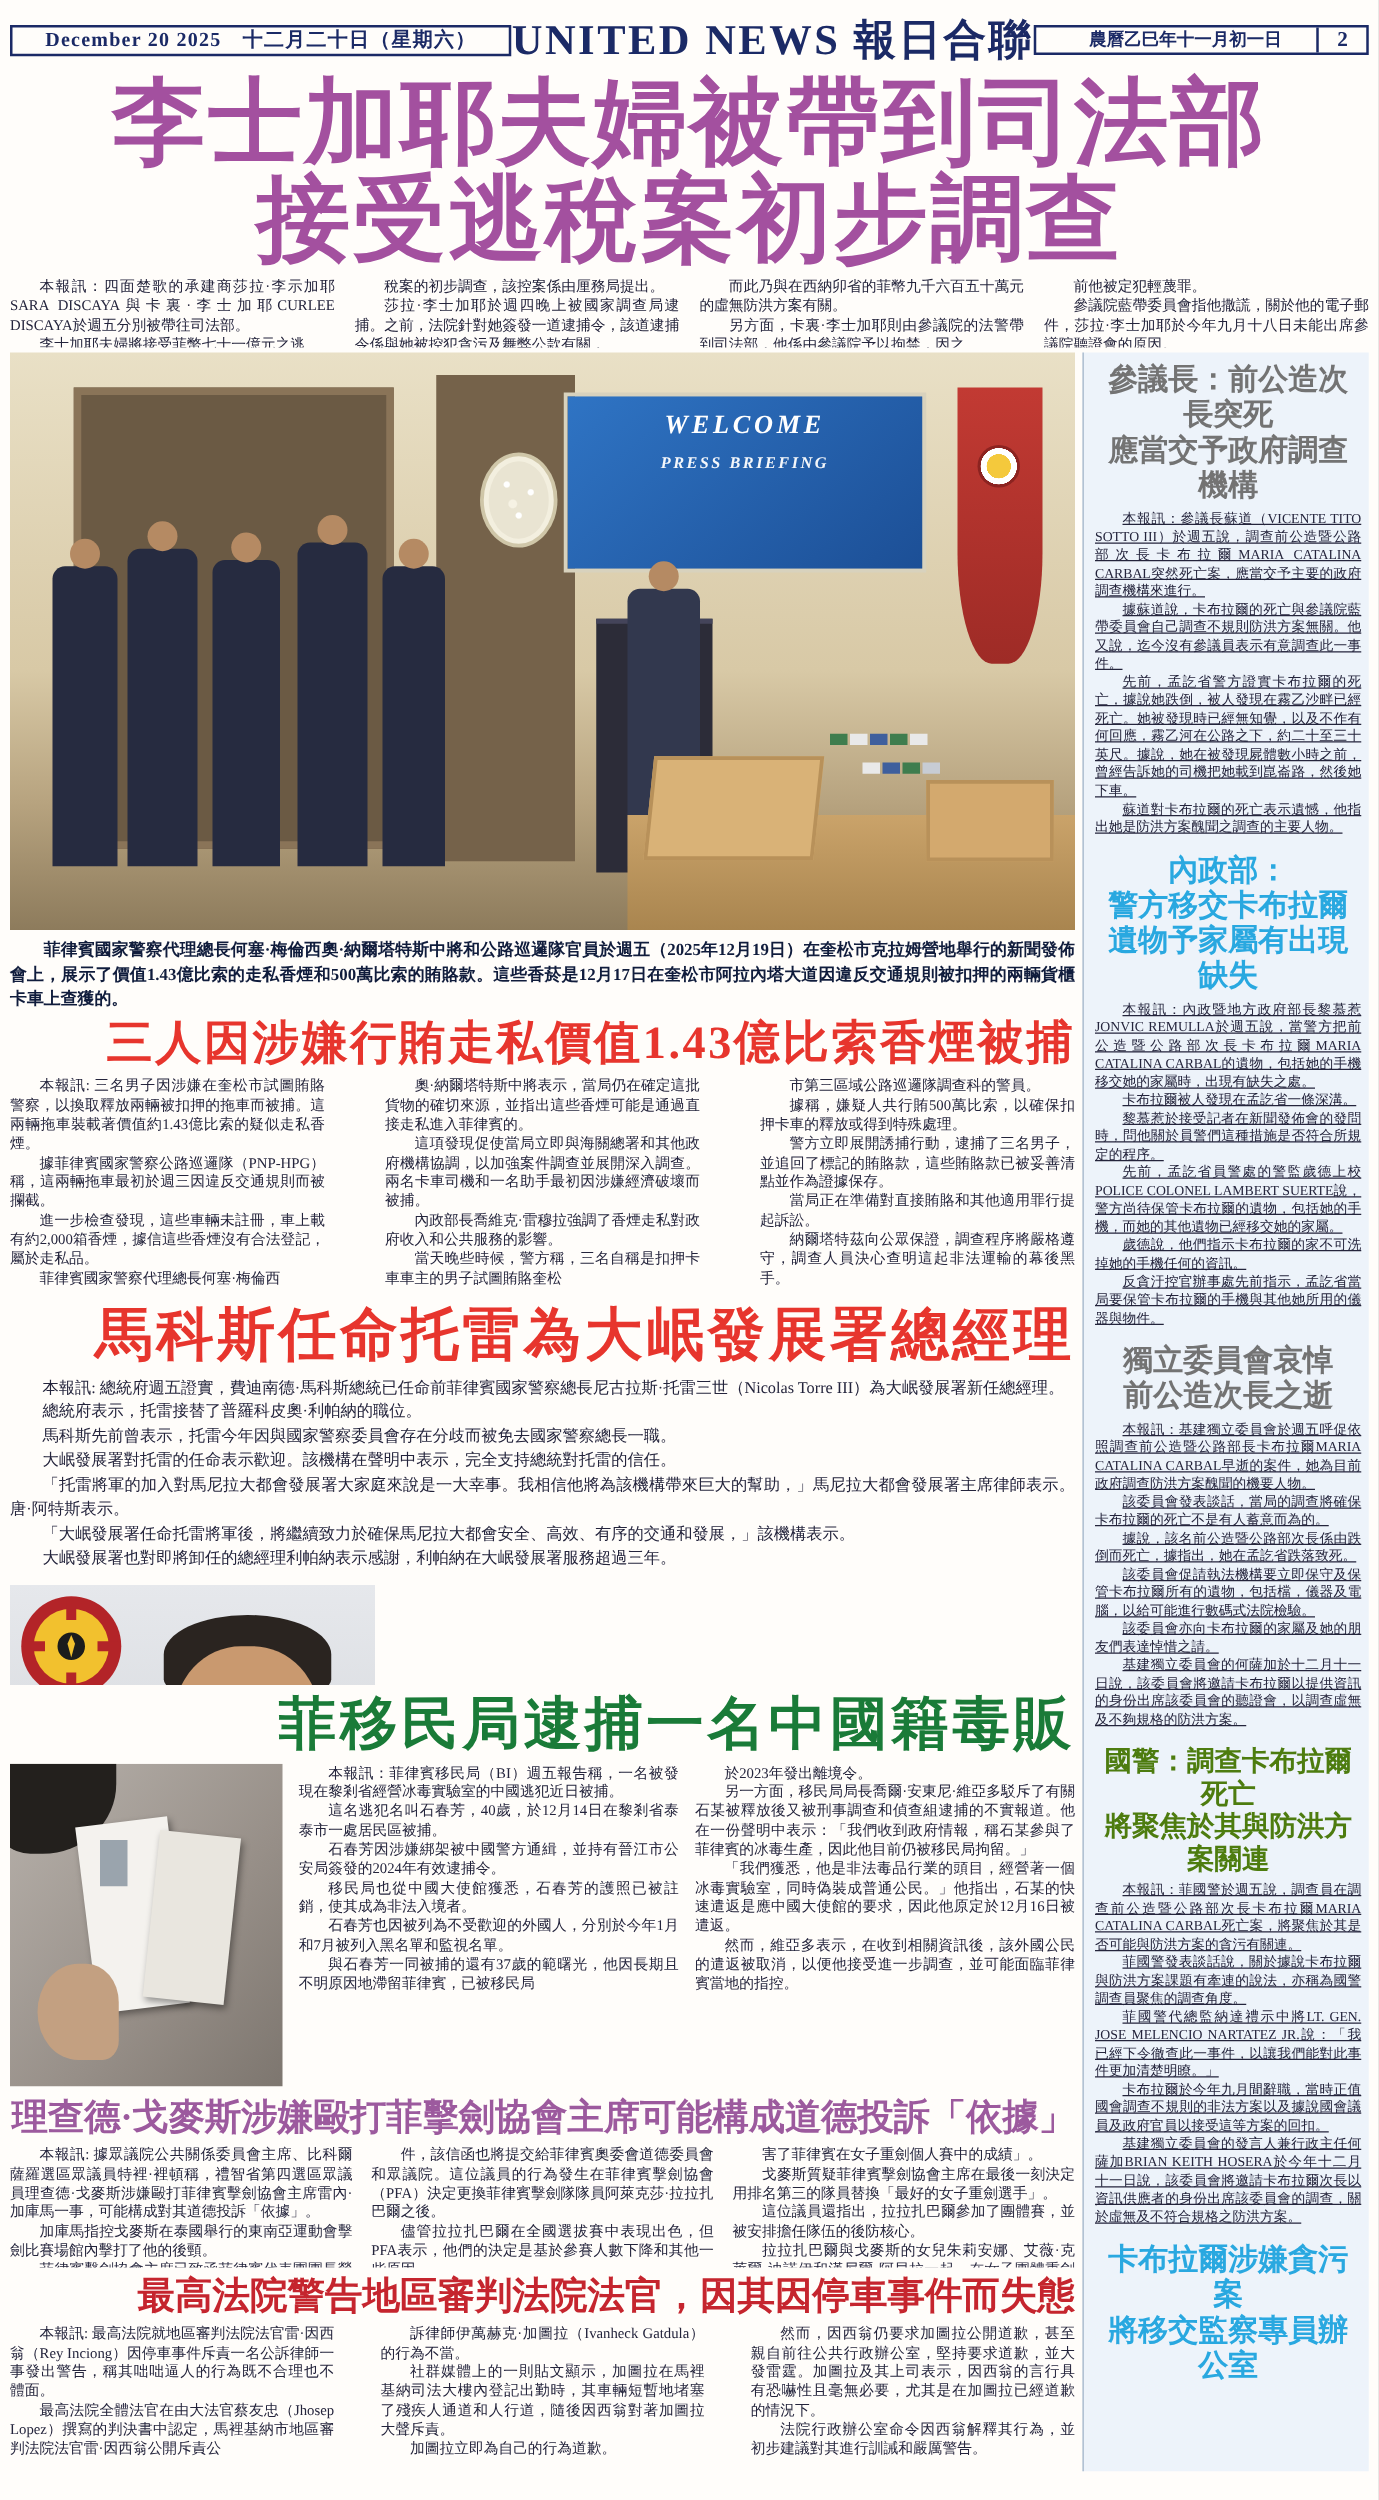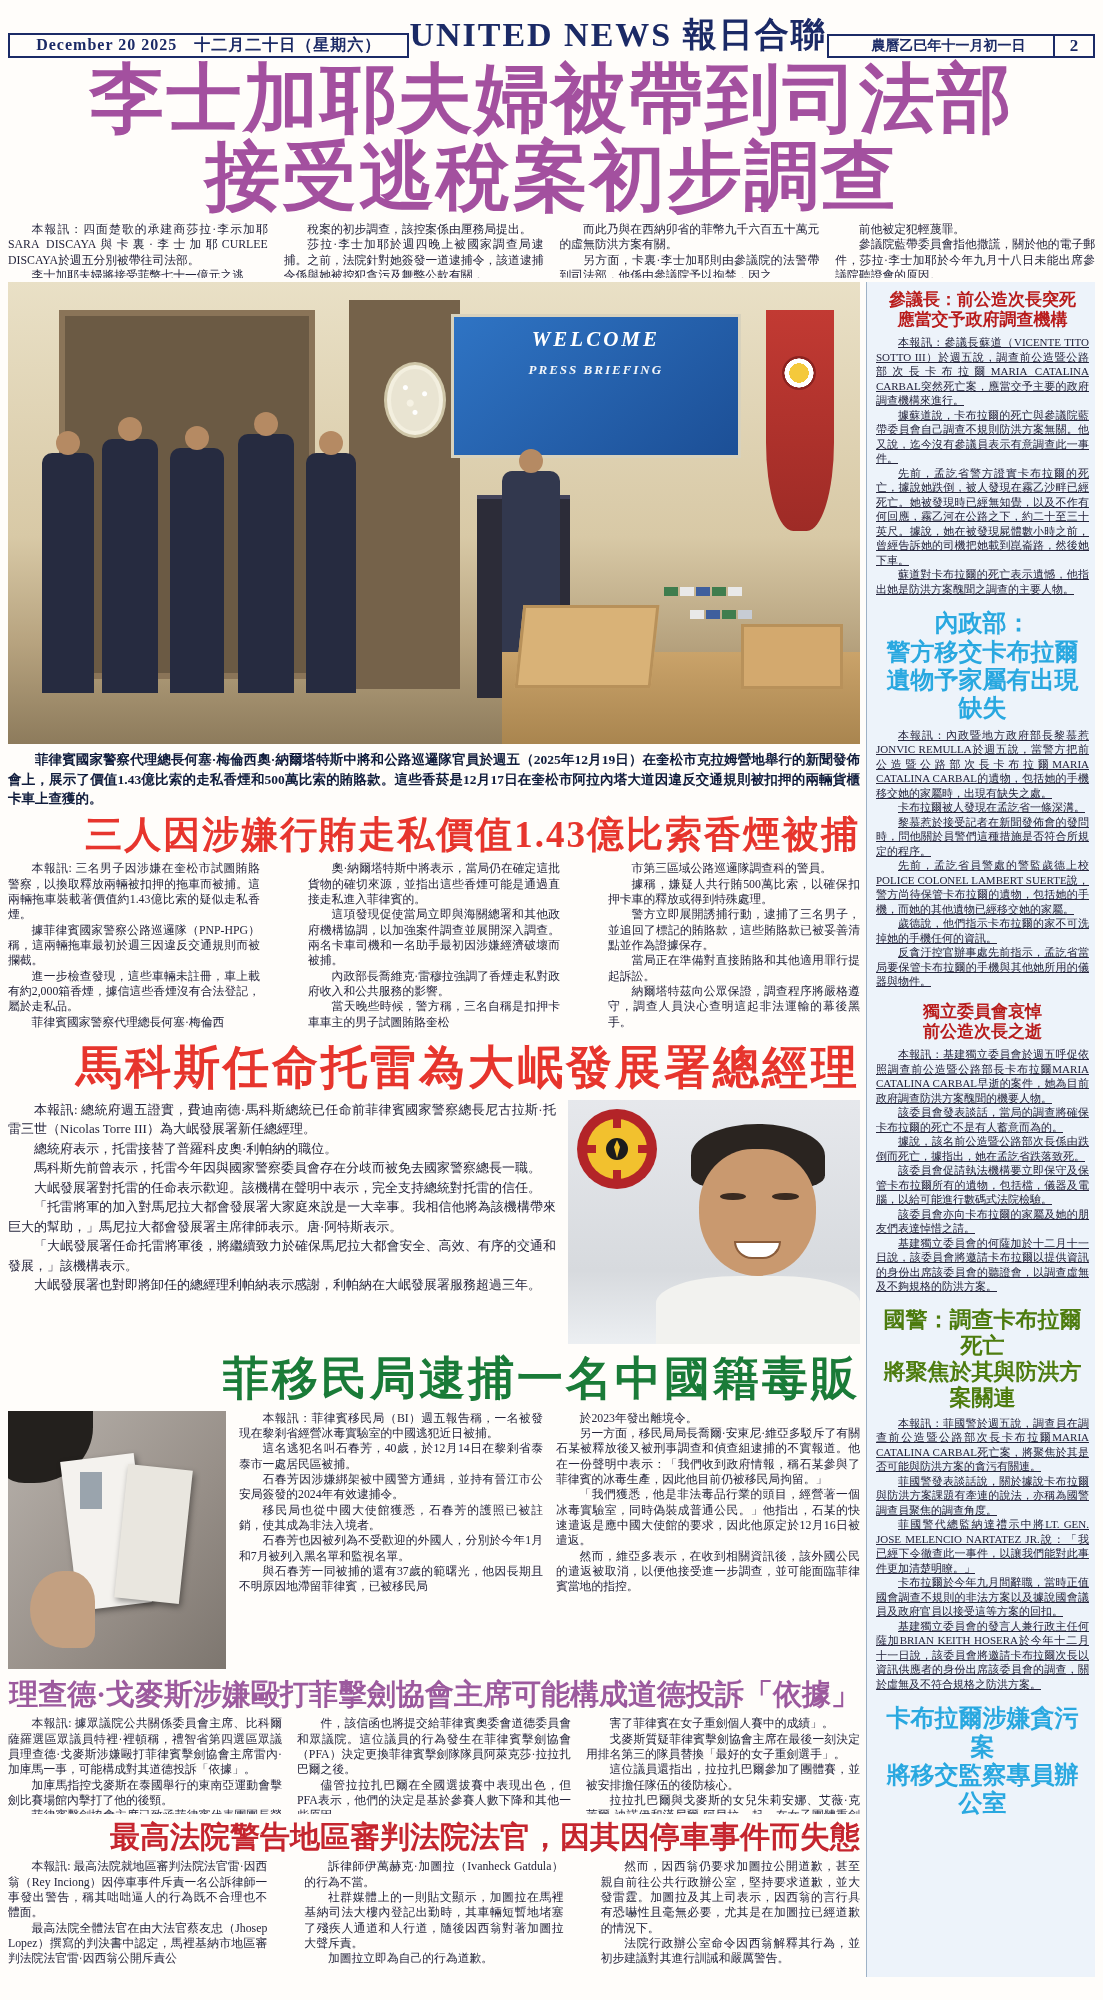--- a/index.html
+++ b/index.html
@@ -1,20 +1,20 @@
 <!DOCTYPE html>
 <html><head>
 <meta charset="utf-8">
 <style>
   * { margin:0; padding:0; box-sizing:border-box; }
   body { background:#888; font-family:"Liberation Serif","DejaVu Serif",serif; }
   .page { position:relative; width:1103px; height:2000px; margin:0 auto; background:#fffdfa;
           overflow:hidden; padding:6px 8px; color:#24243c; }
   
-  header { display:flex; align-items:flex-end; height:52px; }
+  header { display:flex; align-items:center; height:52px; }
   .mast-box { border:2px solid #1b2a66; display:flex; align-items:center; justify-content:center;
               color:#1b2a66; font-weight:bold; }
   .mast-box.left { width:452px; font-size:16px; letter-spacing:1px; }
   .mast-title { flex:1; display:flex; align-items:center; justify-content:center; color:#1b2a66;
                 font-size:34px; font-weight:900; letter-spacing:2px; white-space:nowrap; }
   .mast-box.right { width:300px; font-size:14px;padding-left:15px; }
   .mast-box.right .lunar { flex:1; text-align:center; }
   .page-num { width:40px; text-align:center; border-left:2px solid #1b2a66; font-size:17px; align-self:stretch;
               display:flex; align-items:center; justify-content:center; }
   
@@ -52,31 +52,31 @@
   .hl.red    { color:#e7352d; font-size:37px; letter-spacing:2px; }
   .hl.big    { font-size:46px; letter-spacing:3px; }
   .hl.green  { color:#1a7b38; }
   .hl.purple { color:#9c5a9e; font-size:29px; }
   .hl.darkred{ color:#c5252e; font-size:30px; }
   .cols3 { display:flex; gap:15px; overflow:hidden; }
   .cols3 .bcol { flex:1; }
   .smug-body  { height:176px;gap:48px; }
   .gomez-body { height:98px; }
   .court-body { height:118px;gap:37px; }
-  .mmda-row { display:flex; gap:12px; height:248px; overflow:hidden; margin-bottom:2px; }
+  .mmda-row { display:flex; gap:12px; height:248px; overflow:hidden; margin-bottom:2px;flex-direction:column; }
   .mmda-row .wide { flex:1; }
   .mmda-row .wide p.para { font-size:13px; line-height:1.5; }
   .photo2 { width:292px; height:244px; background:linear-gradient(#e6e8ec,#d7dade 70%,#eceff2); flex:none; }
   .imm-row { display:flex; gap:13px; height:262px; overflow:hidden; }
   .imm-row .bcol { flex:1; }
   .photo3 { width:218px; height:258px; background:linear-gradient(130deg,#b8b2ac,#978f88 60%,#7d766f); flex:none; }
   
   .sidebar article { margin-bottom:13px; }
   .shl { text-align:center; font-weight:900; white-space:pre-line; line-height:1.18; margin-bottom:5px; }
-  .shl.navy { color:#b91c1c; font-size:17px; }
+  .shl.navy { color:#737373; font-size:24px; }
   .shl.cyan { color:#29a8e0; font-size:24px; }
   .shl.pink { color:#4d7c0f; font-size:22px; }
   .sidebar p.para { font-size:11px; line-height:1.32;text-decoration:underline; }
   
   .pack-row { position:absolute; display:flex; gap:2px; }
   .pack { width:14px; height:9px; }
 </style>
 </head>
 <body>
 

